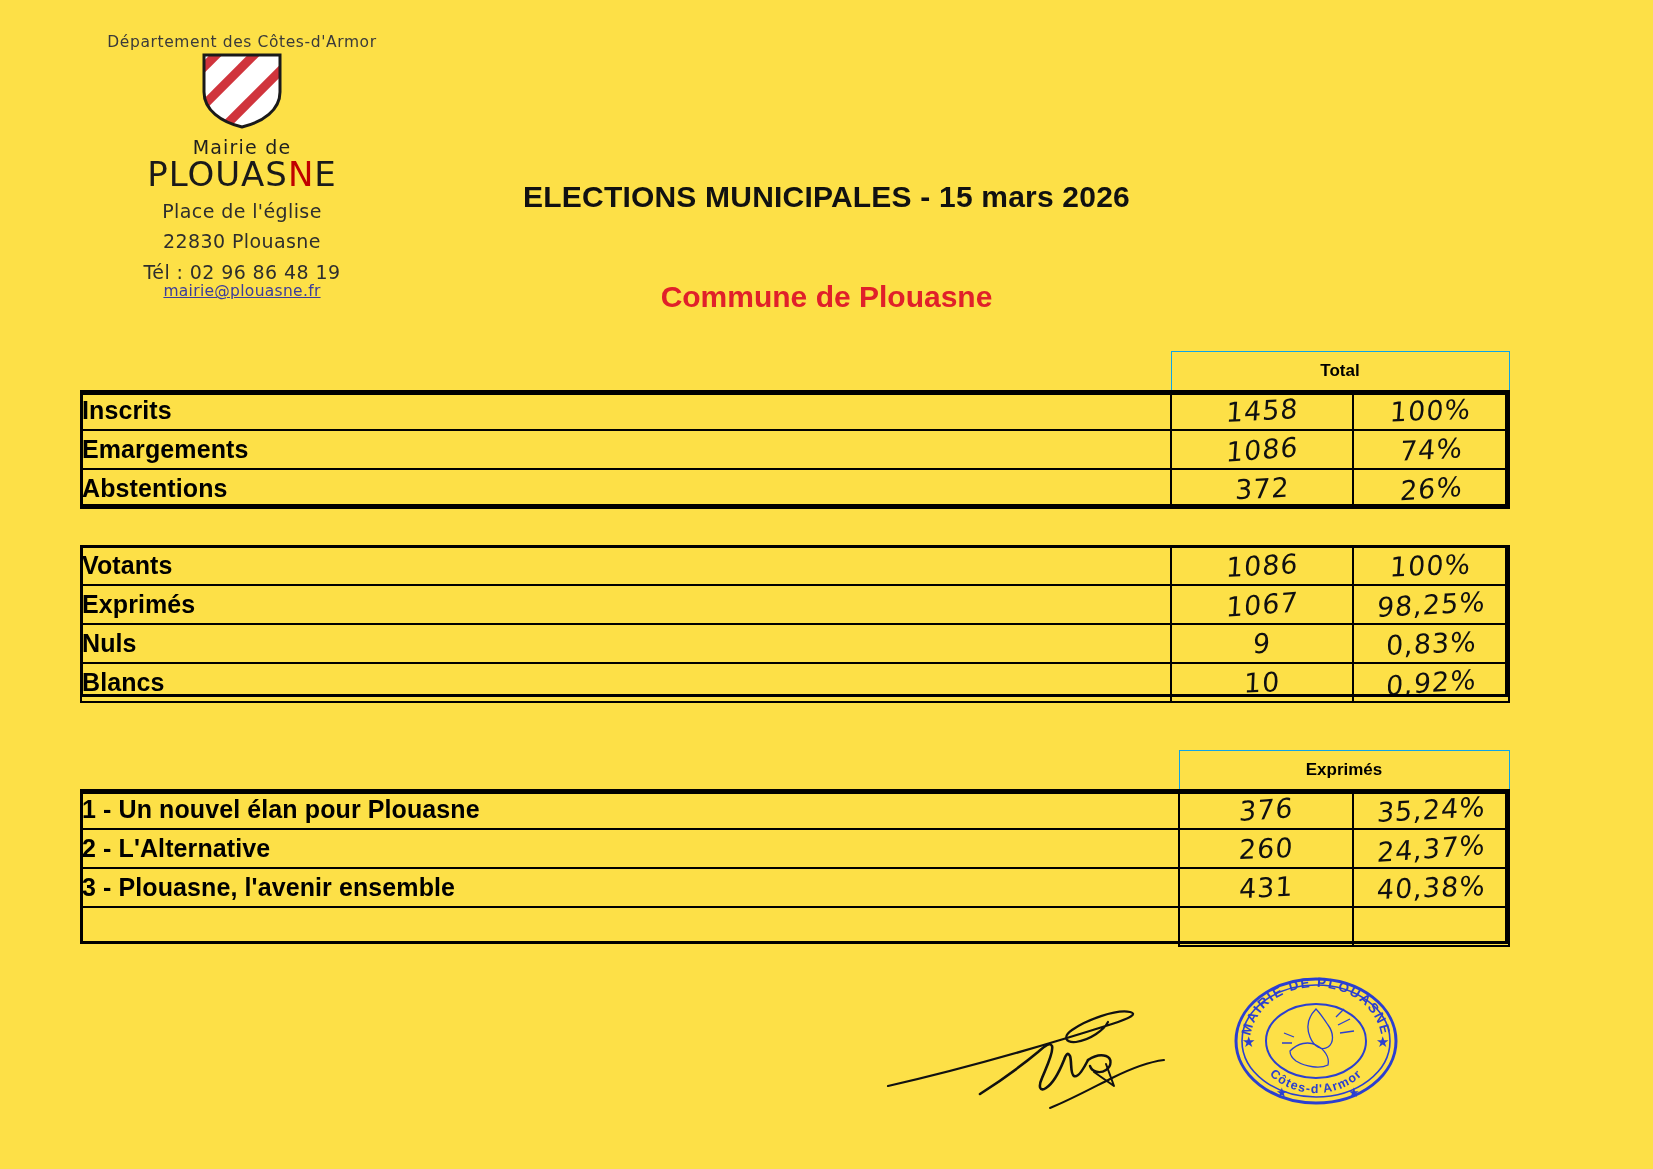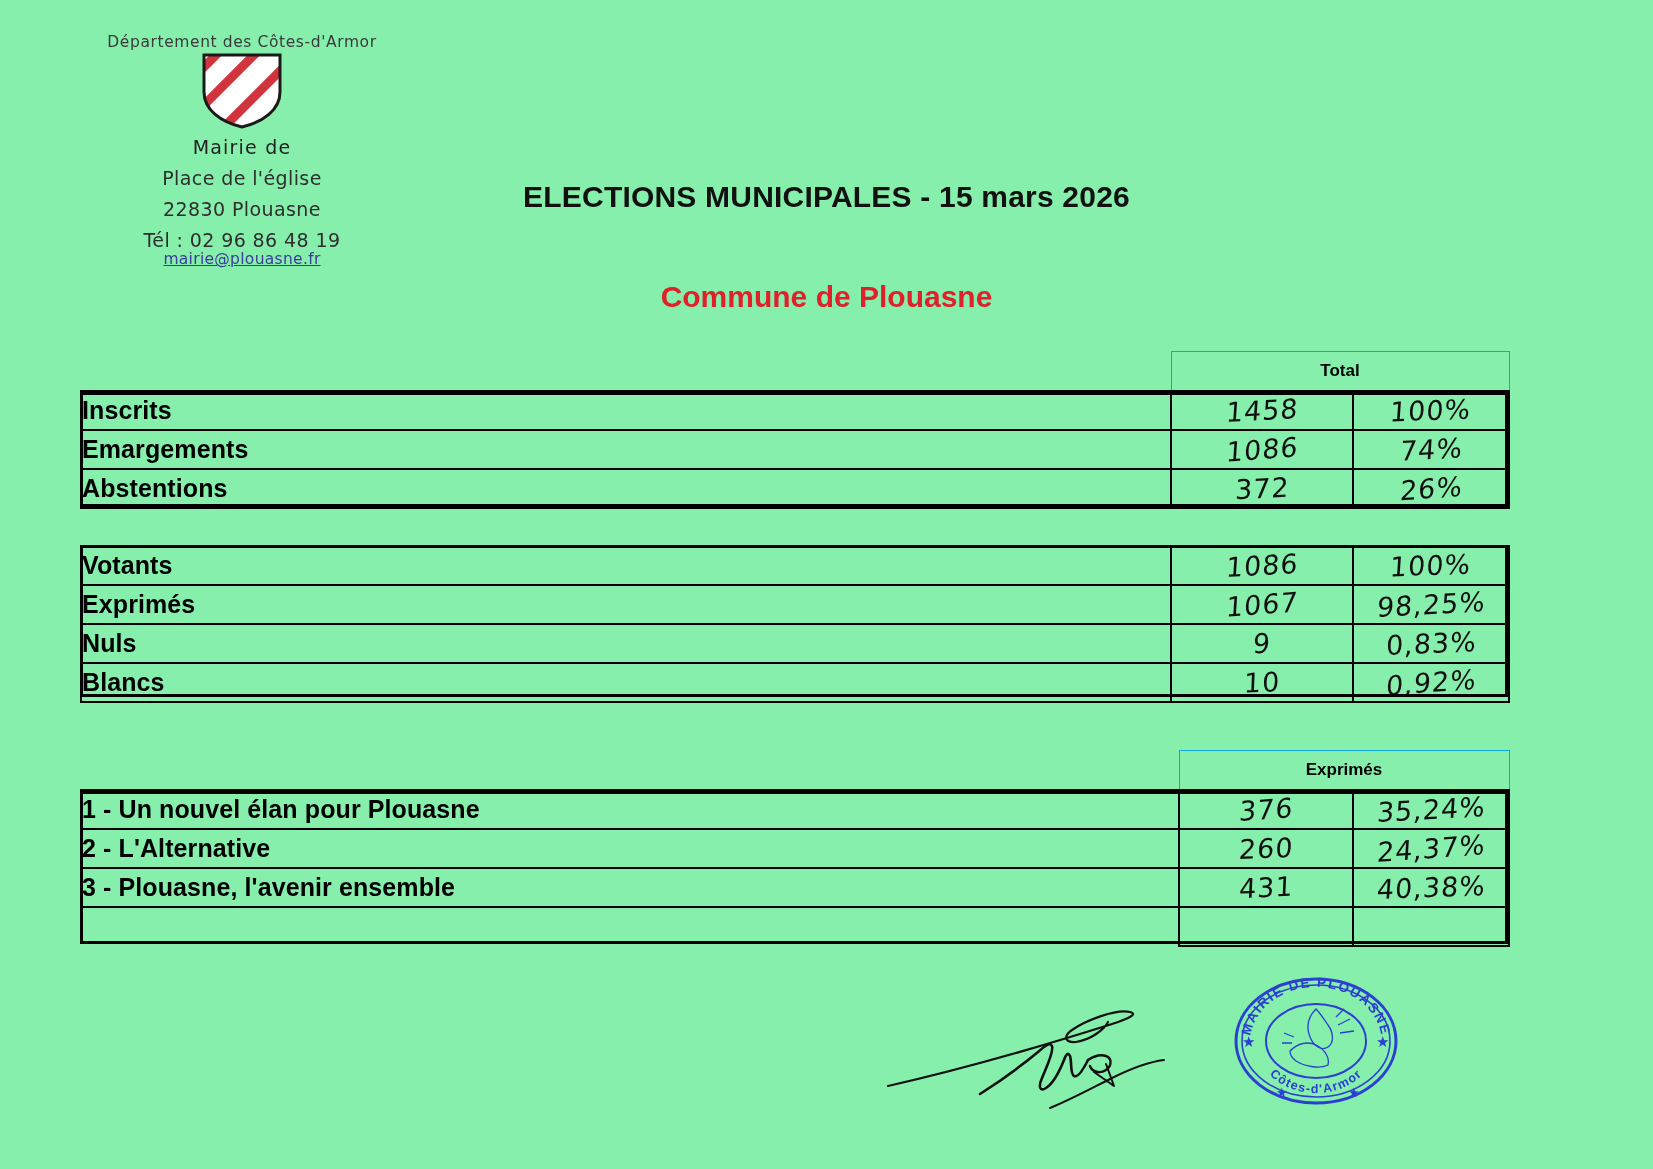--- a/index.html
+++ b/index.html
@@ -8,21 +8,21 @@
     background: #ffffff;
   }
   body {
     font-family: "Liberation Sans", sans-serif;
     color: #000000;
   }
   #page {
     position: relative;
     width: 1653px;
     height: 1169px;
-    background: #86efac;
+    background: #fde047;
     overflow: hidden;
   }
 
   
   #letterhead {
     position: absolute;
     left: 92px;
     top: 34px;
     width: 300px;
     text-align: center;
@@ -207,20 +207,21 @@
             <line x1="-20" y1="78" x2="88" y2="-30"></line>
             <line x1="4" y1="96" x2="104" y2="-4"></line>
             <line x1="30" y1="108" x2="116" y2="22"></line>
             <line x1="56" y1="116" x2="120" y2="52"></line>
           </g>
         </g>
         <path d="M5 3 H81 V40 C81 58 64 70 43 75 C22 70 5 58 5 40 Z" fill="none" stroke="#1a1a1a" stroke-width="3"></path>
       </svg>
     </div>
     <div class="mairie-de">Mairie de</div>
+    <div class="town"><span>PLOUAS</span><span class="red">N</span><span>E</span></div>
     <div class="addr">Place de l'église</div>
     <div class="addr">22830 Plouasne</div>
     <div class="addr">Tél : 02 96 86 48 19</div>
     <div class="mail">mairie@plouasne.fr</div>
   </div>
 
   <div class="title-line" id="title-main">ELECTIONS MUNICIPALES - 15 mars 2026</div>
   <div class="title-line" id="title-commune" style="color: rgb(224, 32, 42);">Commune de Plouasne</div>
 
   <table class="tbl" id="table-participation" style="left:80px; top:351px; width:1428px;">

